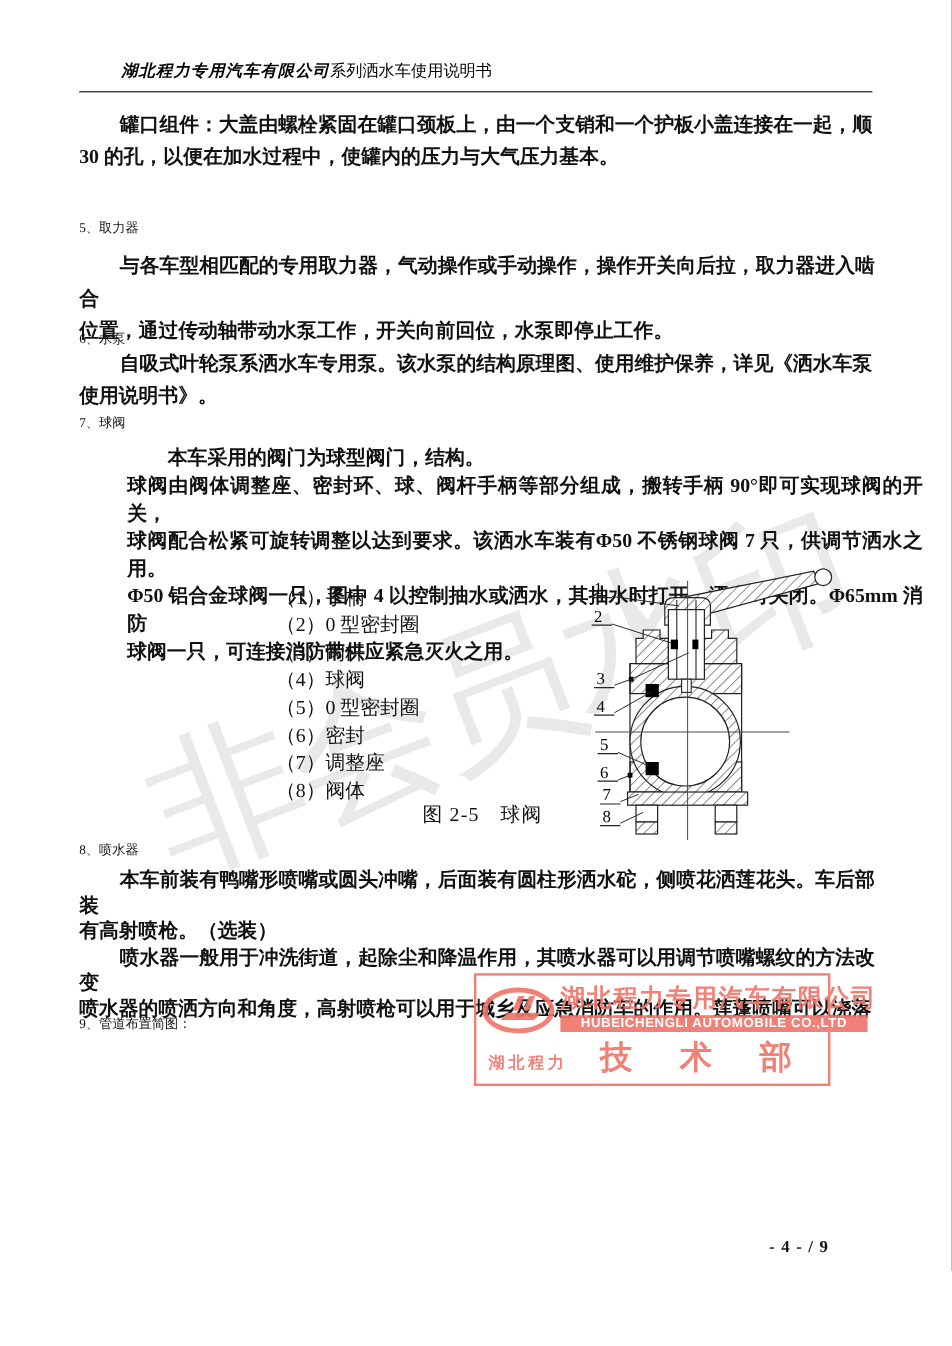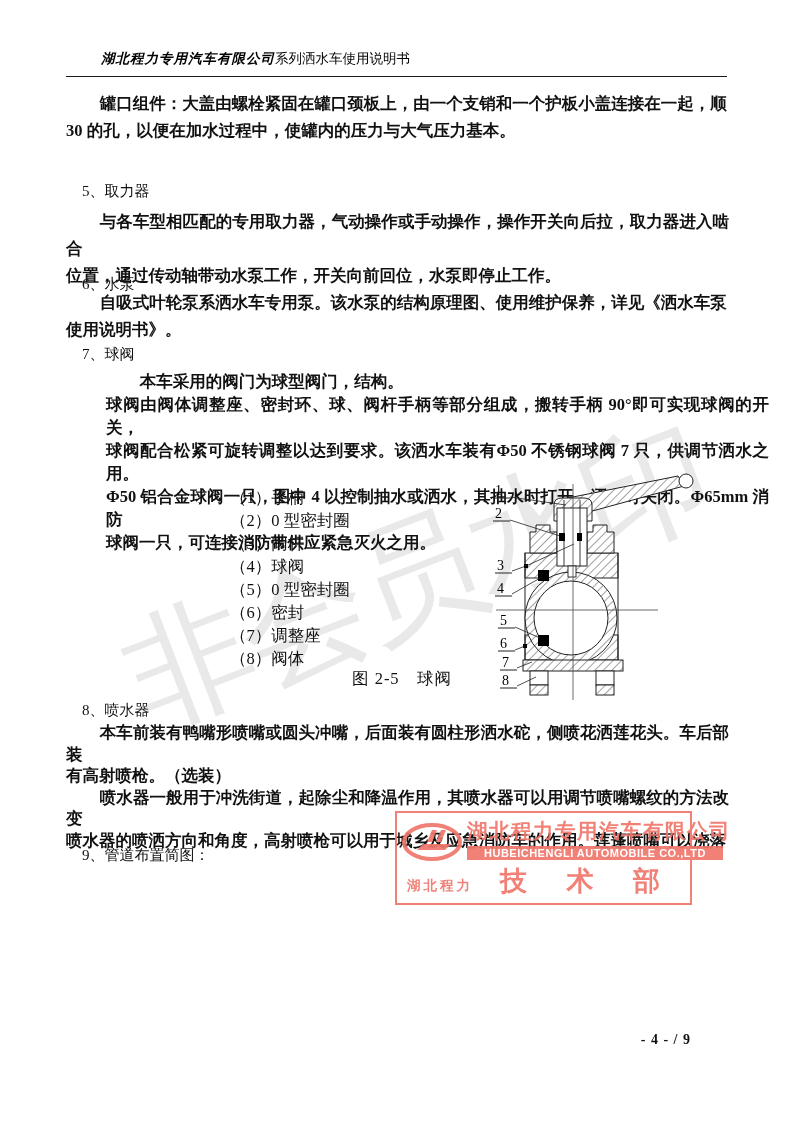--- a/index.html
+++ b/index.html
@@ -18,21 +18,21 @@
   }
   .content { position:relative; z-index:2; }
   .header-line { position:absolute; top:50px; left:66px; width:662px; font-size:13.5px; color:#000;margin-left:35px; }
   .header-line .company { font-weight:bold; font-style:italic; letter-spacing:1px; }
   .header-rule { position:absolute; top:76px; left:66px; width:661px; height:0; border-top:1.4px solid #1a1a1a; }
   .block { position:absolute; left:66px; width:663px; font-size:16.5px; line-height:27px; text-align:justify;font-weight:bold; }
   .tline { display:block; }
   .ind { text-indent:2.05em; }
   .lh23 { line-height:23px;margin-left:40px; }
   .lh21 { line-height:21.5px; }
-  .heading { position:absolute; left:66px; font-size:15px;margin-left:16px; }
+  .heading { position:absolute; left:66px; font-size:11px; }
   .parts { position:absolute; left:230px; top:486px; font-size:16.5px; line-height:23px; }
   .figcaption { position:absolute; left:352px; top:668px; font-size:16.5px; letter-spacing:1px; }
   .valve-wrap { position:absolute; left:478px; top:464px; width:262px; height:240px; }
   .footer { position:absolute; top:1032px; left:66px; width:625px; text-align:right; font-size:14px; font-weight:bold; letter-spacing:1px; }
   
   .stamp {
     position:absolute; left:395px; top:811px; width:297px; height:94px;
     border:2.5px solid var(--stamp,#f0766b); z-index:3; opacity:.92;
     font-family:"Liberation Sans","DejaVu Sans",sans-serif;
   }

